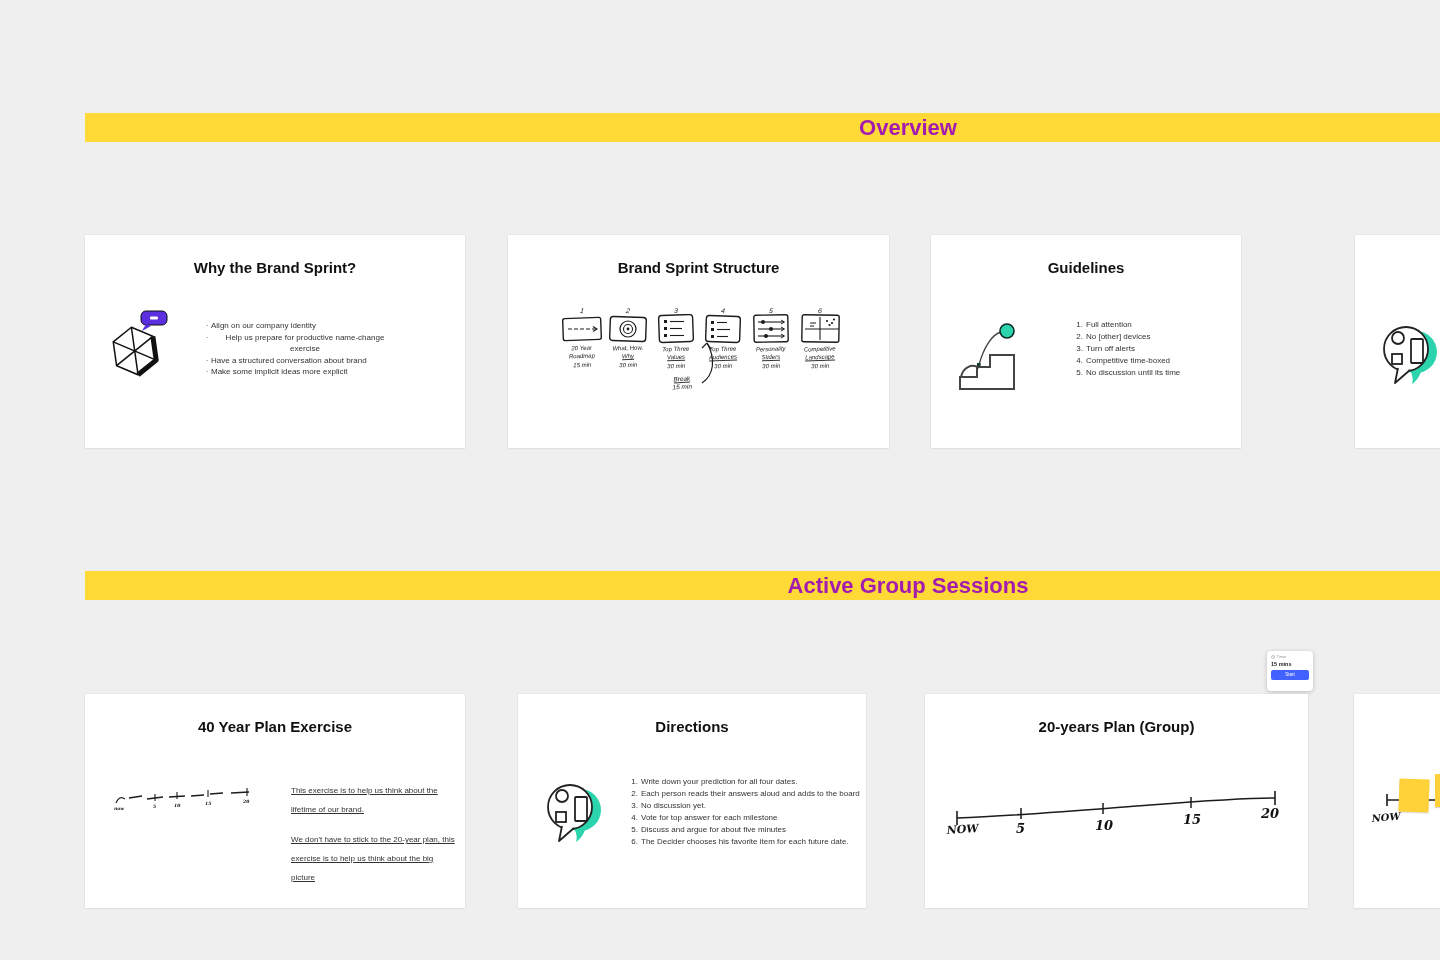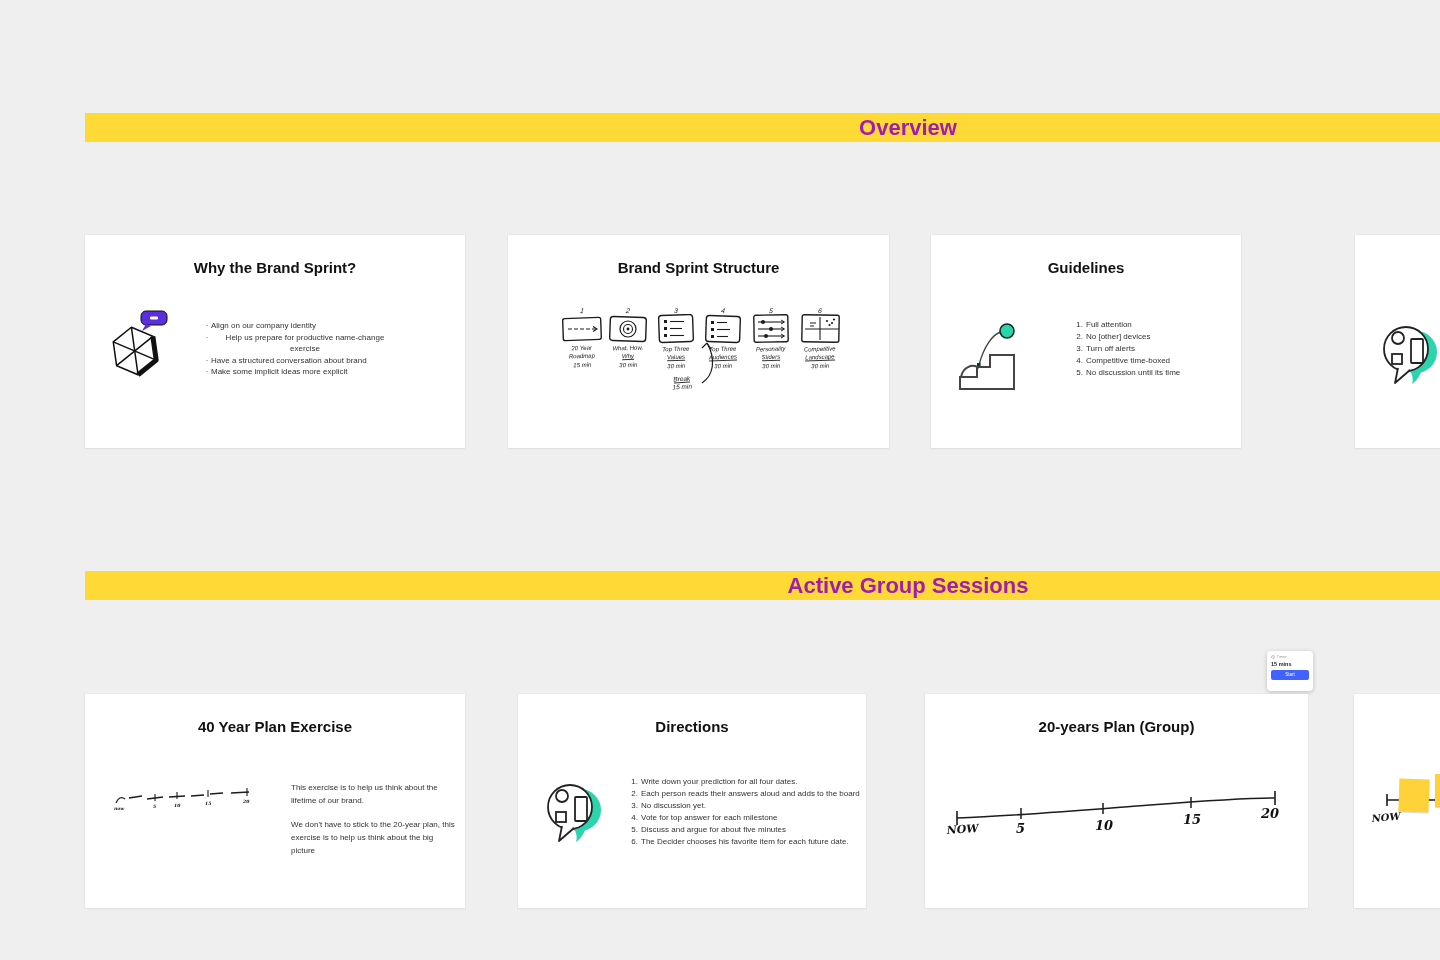--- a/index.html
+++ b/index.html
@@ -16,21 +16,21 @@
   .slide-title{position:absolute;top:24px;left:0;width:100%;text-align:center;
                font-size:15px;font-weight:bold;color:#111;}
 
   
   .bullets{position:absolute;left:118px;top:85px;width:196px;font-size:8px;line-height:11.5px;color:#333;}
   .bullets .li{display:flex;text-align:center;}
   .bullets .li::before{content:"·";width:8px;flex:0 0 8px;color:#555;}
   .numlist{position:absolute;font-size:8px;line-height:12px;color:#333;}
   .numlist .li{display:flex;}
   .numlist .n{flex:0 0 10px;text-align:right;margin-right:3px;}
-  .paras{position:absolute;left:206px;top:87px;width:168px;font-size:8px;line-height:13px;color:#333;}
+  .paras{position:absolute;left:206px;top:87px;width:168px;font-size:8px;line-height:19px;color:#333;text-decoration:underline;}
   .paras p{margin:0 0 11px 0;}
 
   
   .s-step{position:absolute;top:72px;width:48px;text-align:center;}
   .s-num{font-size:7px;font-style:italic;color:#222;transform:rotate(8deg);}
   .s-cap{font-size:6px;line-height:7.5px;font-style:italic;color:#222;transform:rotate(-2deg);margin-top:2px;}
   .s-cap .u{border-bottom:1px solid #333;padding-bottom:.5px;}
   .s-time{display:inline-block;margin-top:1.5px;}
   .break-note{position:absolute;left:152px;top:140px;width:44px;text-align:center;
               font-size:6.5px;line-height:8px;font-style:italic;color:#222;transform:rotate(-3deg);}

